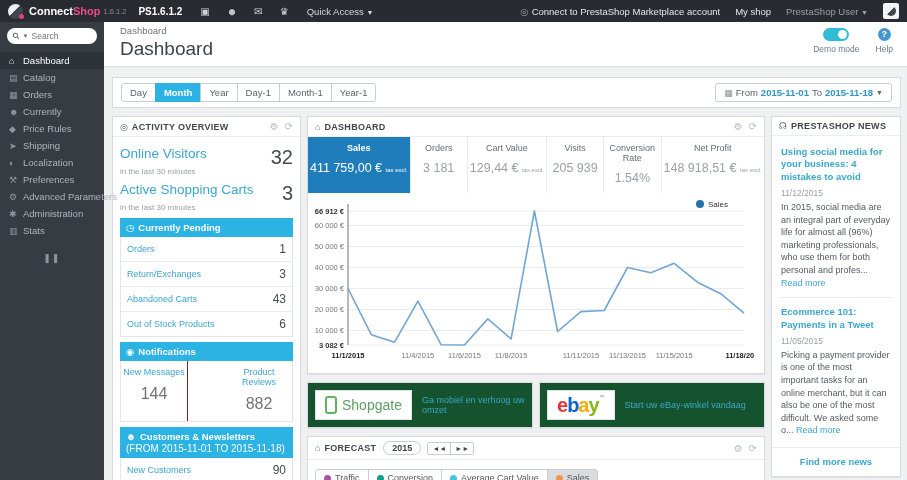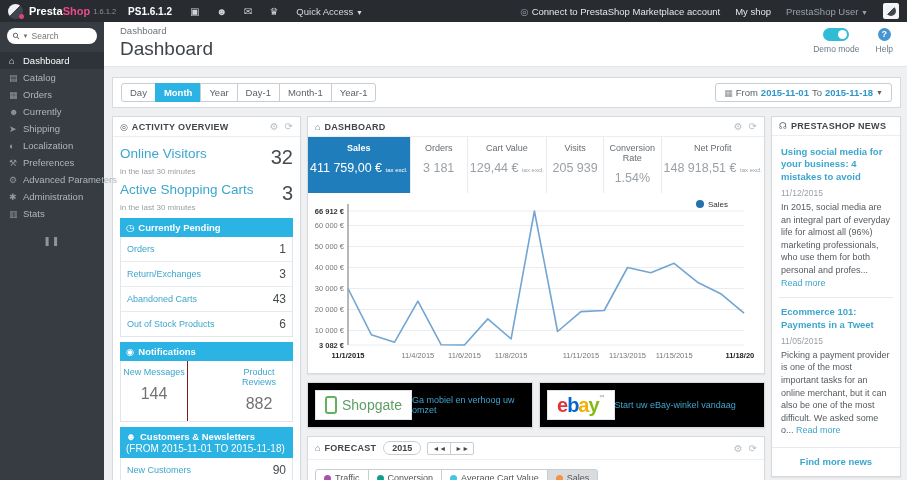--- a/index.html
+++ b/index.html
@@ -100,21 +100,21 @@
   .kpi-suffix { font-size:6px; }
   .kpi.active { background:var(--kpi-active,#1f7dbc); }
   .kpi.active .kpi-label { color:#fff; font-weight:bold; }
   .kpi.active .kpi-value { color:#fff; }
 
   .chart-wrap { padding:4px 2px 2px 2px; }
   svg text { font-family:"Liberation Sans","DejaVu Sans",sans-serif; }
 
   
   .modrow { display:flex; gap:6px; margin-bottom:8px; }
-  .modcard { flex:1; background:#000000; border:1px solid #d6dade; box-shadow:0 1px 1px rgba(0,0,0,.05); display:flex; align-items:center; padding:7px; }
+  .modcard { flex:1; background:#14532d; border:1px solid #d6dade; box-shadow:0 1px 1px rgba(0,0,0,.05); display:flex; align-items:center; gap:10px; padding:7px; }
   .logobox { border:1px solid #e0e3e6; background:#fff; padding:3px 9px; display:flex; align-items:center; gap:5px; height:30px; }
   .sg-phone { width:12px; height:18px; border:2px solid #62b15e; border-radius:3px; display:inline-block; }
   .sg-name { font-size:14px; color:#5c9e63; }
   .ebay-word { font-size:20px; font-weight:bold; letter-spacing:-1px; }
   .ebay-word .tm { font-size:6px; color:#999; font-weight:normal; letter-spacing:0; vertical-align:top; }
   .modlink { font-size:9px; color:var(--link,#3ca6cd); cursor:pointer; }
 
   
   .year-pill { border:1px solid #c8cdd1; border-radius:8px; padding:1px 8px; font-size:9px; font-weight:bold; color:#444; margin-left:7px; cursor:pointer; }
   .arrbtn { border:1px solid #c8cdd1; background:#fff; font-size:7px; color:#444; padding:2px 4px; margin-left:-1px; cursor:pointer; }
@@ -136,21 +136,21 @@
   .a-more { color:var(--link,#3ca6cd); cursor:pointer; }
   .news-foot { border-top:1px solid #e8ebed; text-align:center; padding:8px 0 9px 0; font-size:9.5px; font-weight:bold; color:var(--link,#3ca6cd); cursor:pointer; }
 </style>
 </head>
 <body>
 
 <div class="topbar">
   <div class="ps-logo">
       <i></i>
     </div>
-  <span class="brand"><span>Presta</span><span class="shop">Shop</span></span>
+  <span class="brand"><span>Connect</span><span class="shop">Shop</span></span>
   <span class="brand-ver">1.6.1.2</span>
   <span class="shop-ver">PS1.6.1.2</span>
   <span class="tb-icons">
     <span class="tb-ico">▣</span>
     <span class="tb-ico">☻</span>
     <span class="tb-ico">✉</span>
     <span class="tb-ico">♛</span>
   </span>
   <span class="quick"><span>Quick Access</span> <span class="caret">▼</span></span>
   <span class="tb-right">
@@ -167,20 +167,21 @@
   <div class="search-pill">
     <span class="mag">⚲</span>
     <span class="car">▼</span>
     <input placeholder="Search" style="">
   </div>
   <div>
       <div class="nav-item active"><span class="nav-ico">⌂</span><span>Dashboard</span></div>
       <div class="nav-item"><span class="nav-ico">▤</span><span>Catalog</span></div>
       <div class="nav-item"><span class="nav-ico">▦</span><span>Orders</span></div>
       <div class="nav-item"><span class="nav-ico">☻</span><span>Currently</span></div>
+      <div class="nav-item"><span class="nav-ico">◆</span><span>Price Rules</span></div>
       <div class="nav-item"><span class="nav-ico">➤</span><span>Shipping</span></div>
       <div class="nav-item"><span class="nav-ico">◐</span><span>Localization</span></div>
       <div class="nav-item"><span class="nav-ico">⚒</span><span>Preferences</span></div>
       <div class="nav-item"><span class="nav-ico">⚙</span><span>Advanced Parameters</span></div>
       <div class="nav-item"><span class="nav-ico">✱</span><span>Administration</span></div>
       <div class="nav-item"><span class="nav-ico">▥</span><span>Stats</span></div>
     </div>
   <div class="collapse-btn">❚❚</div>
 </div>
 

